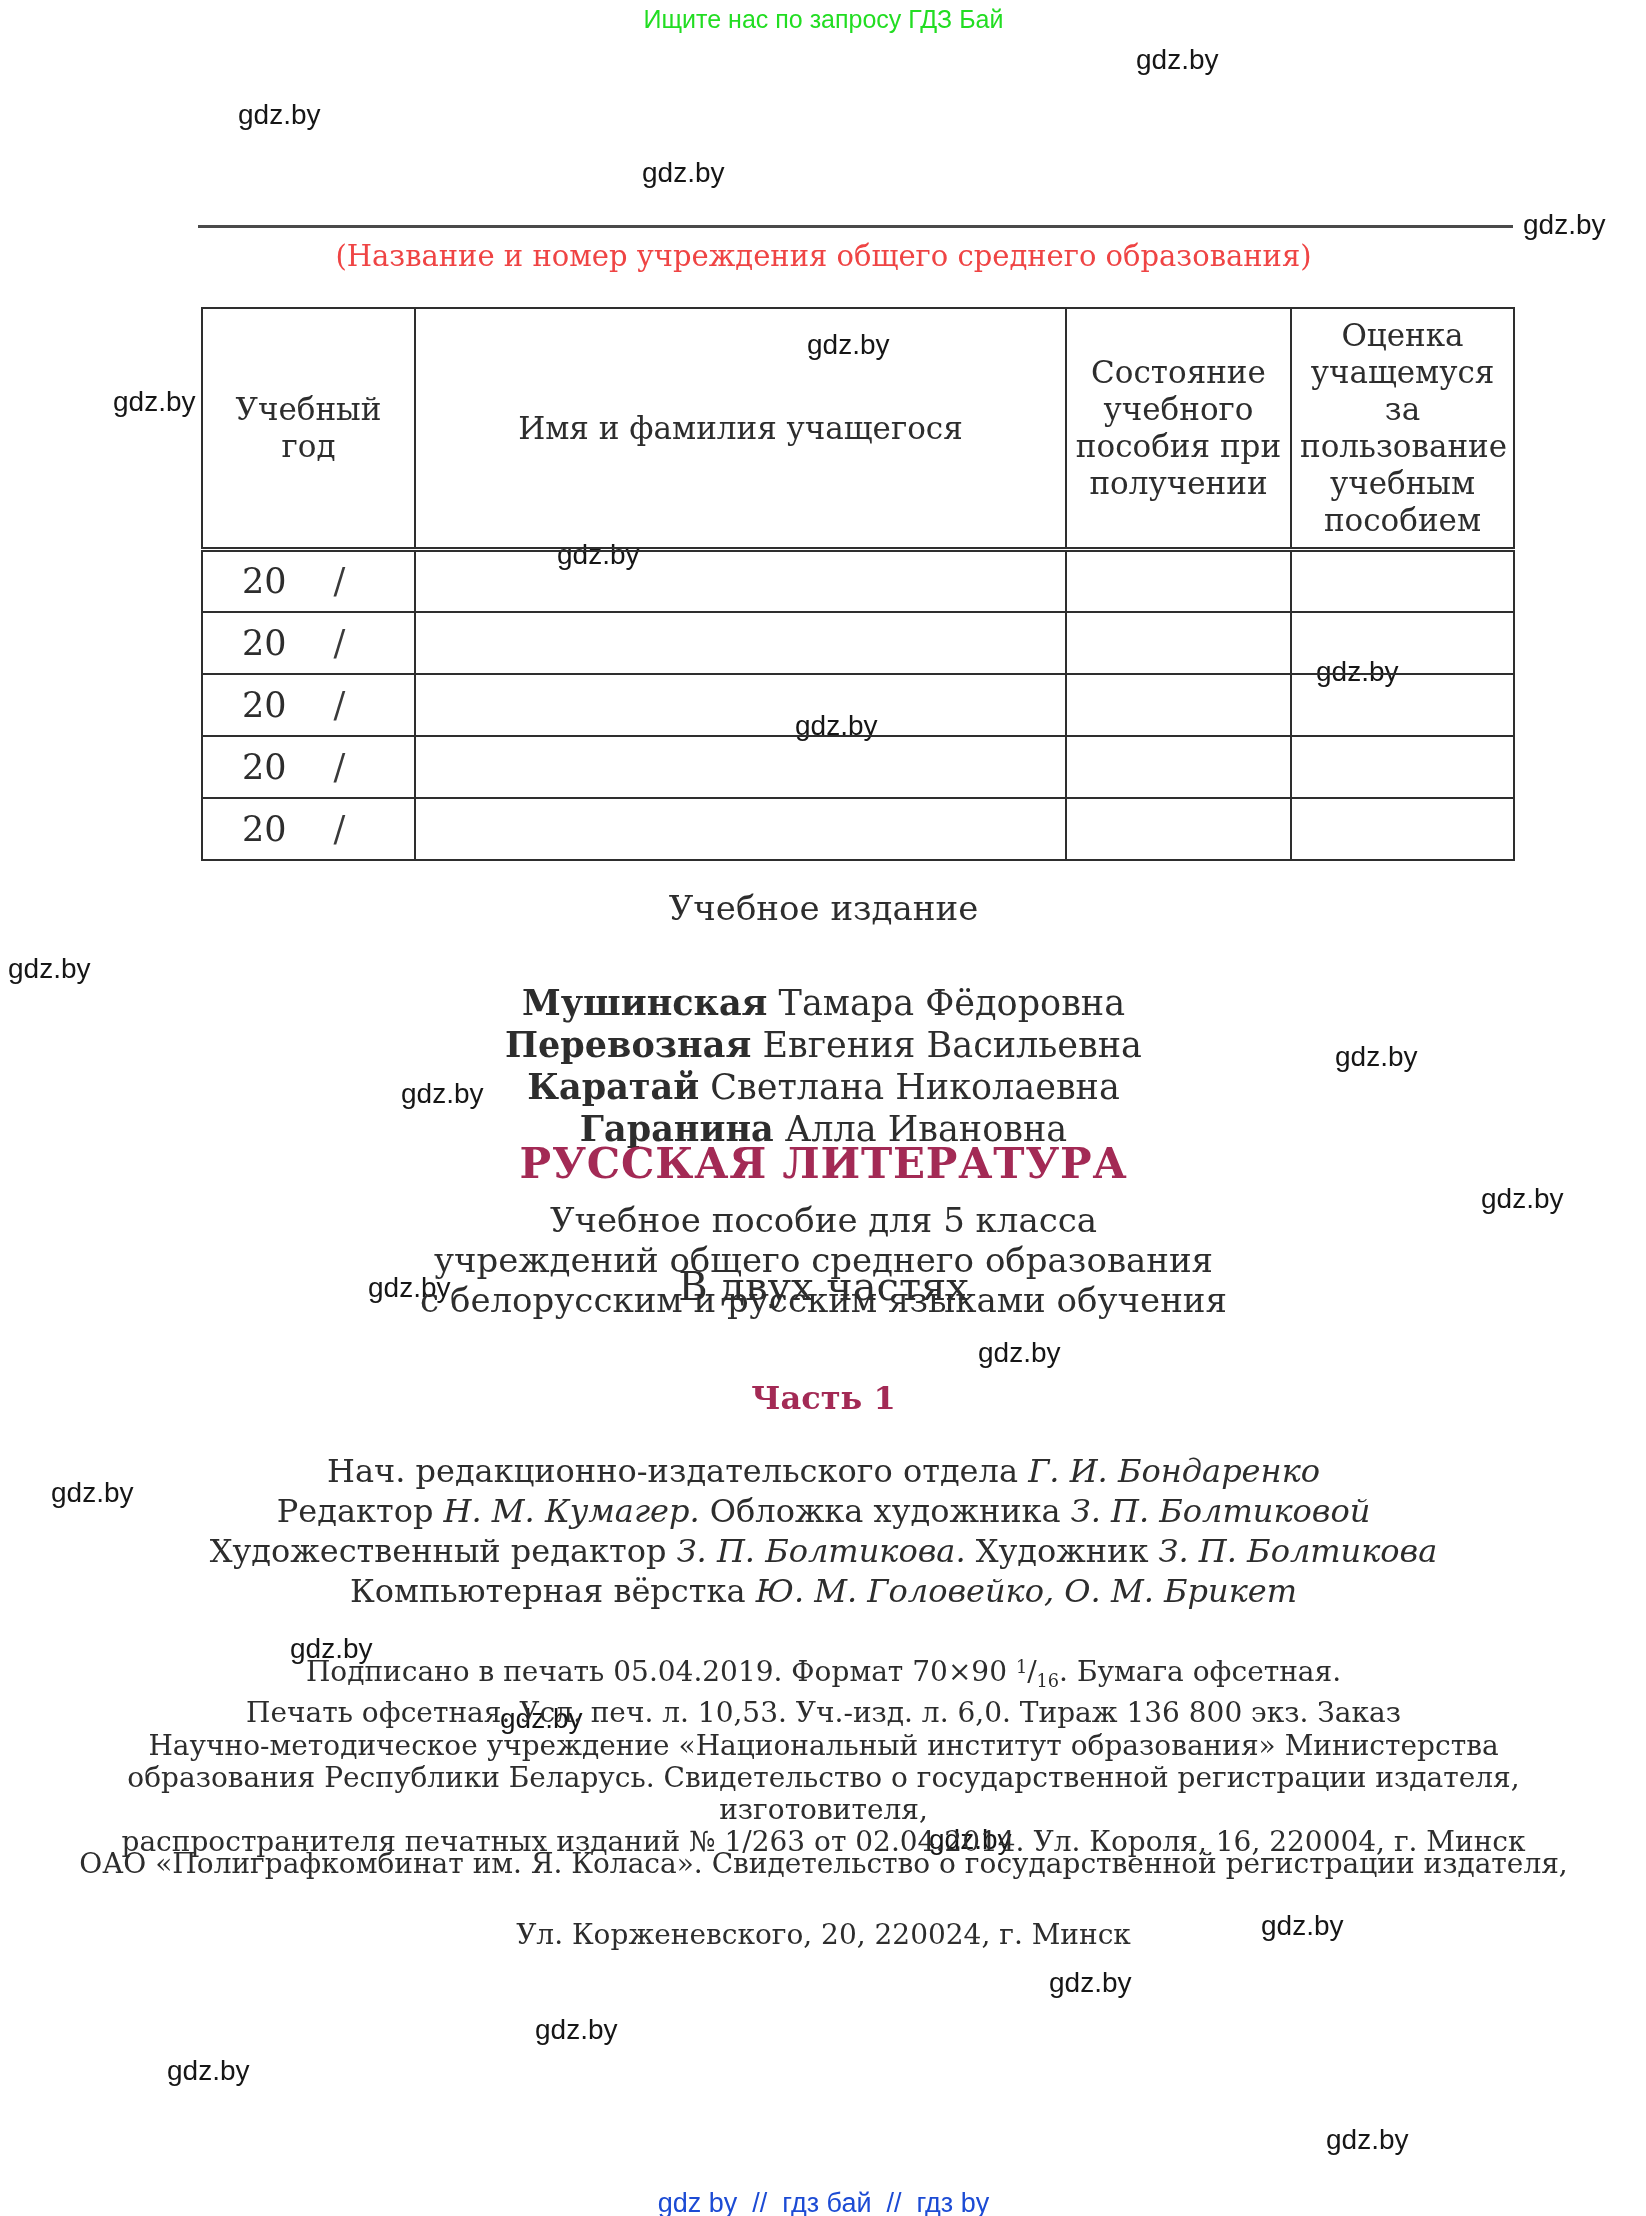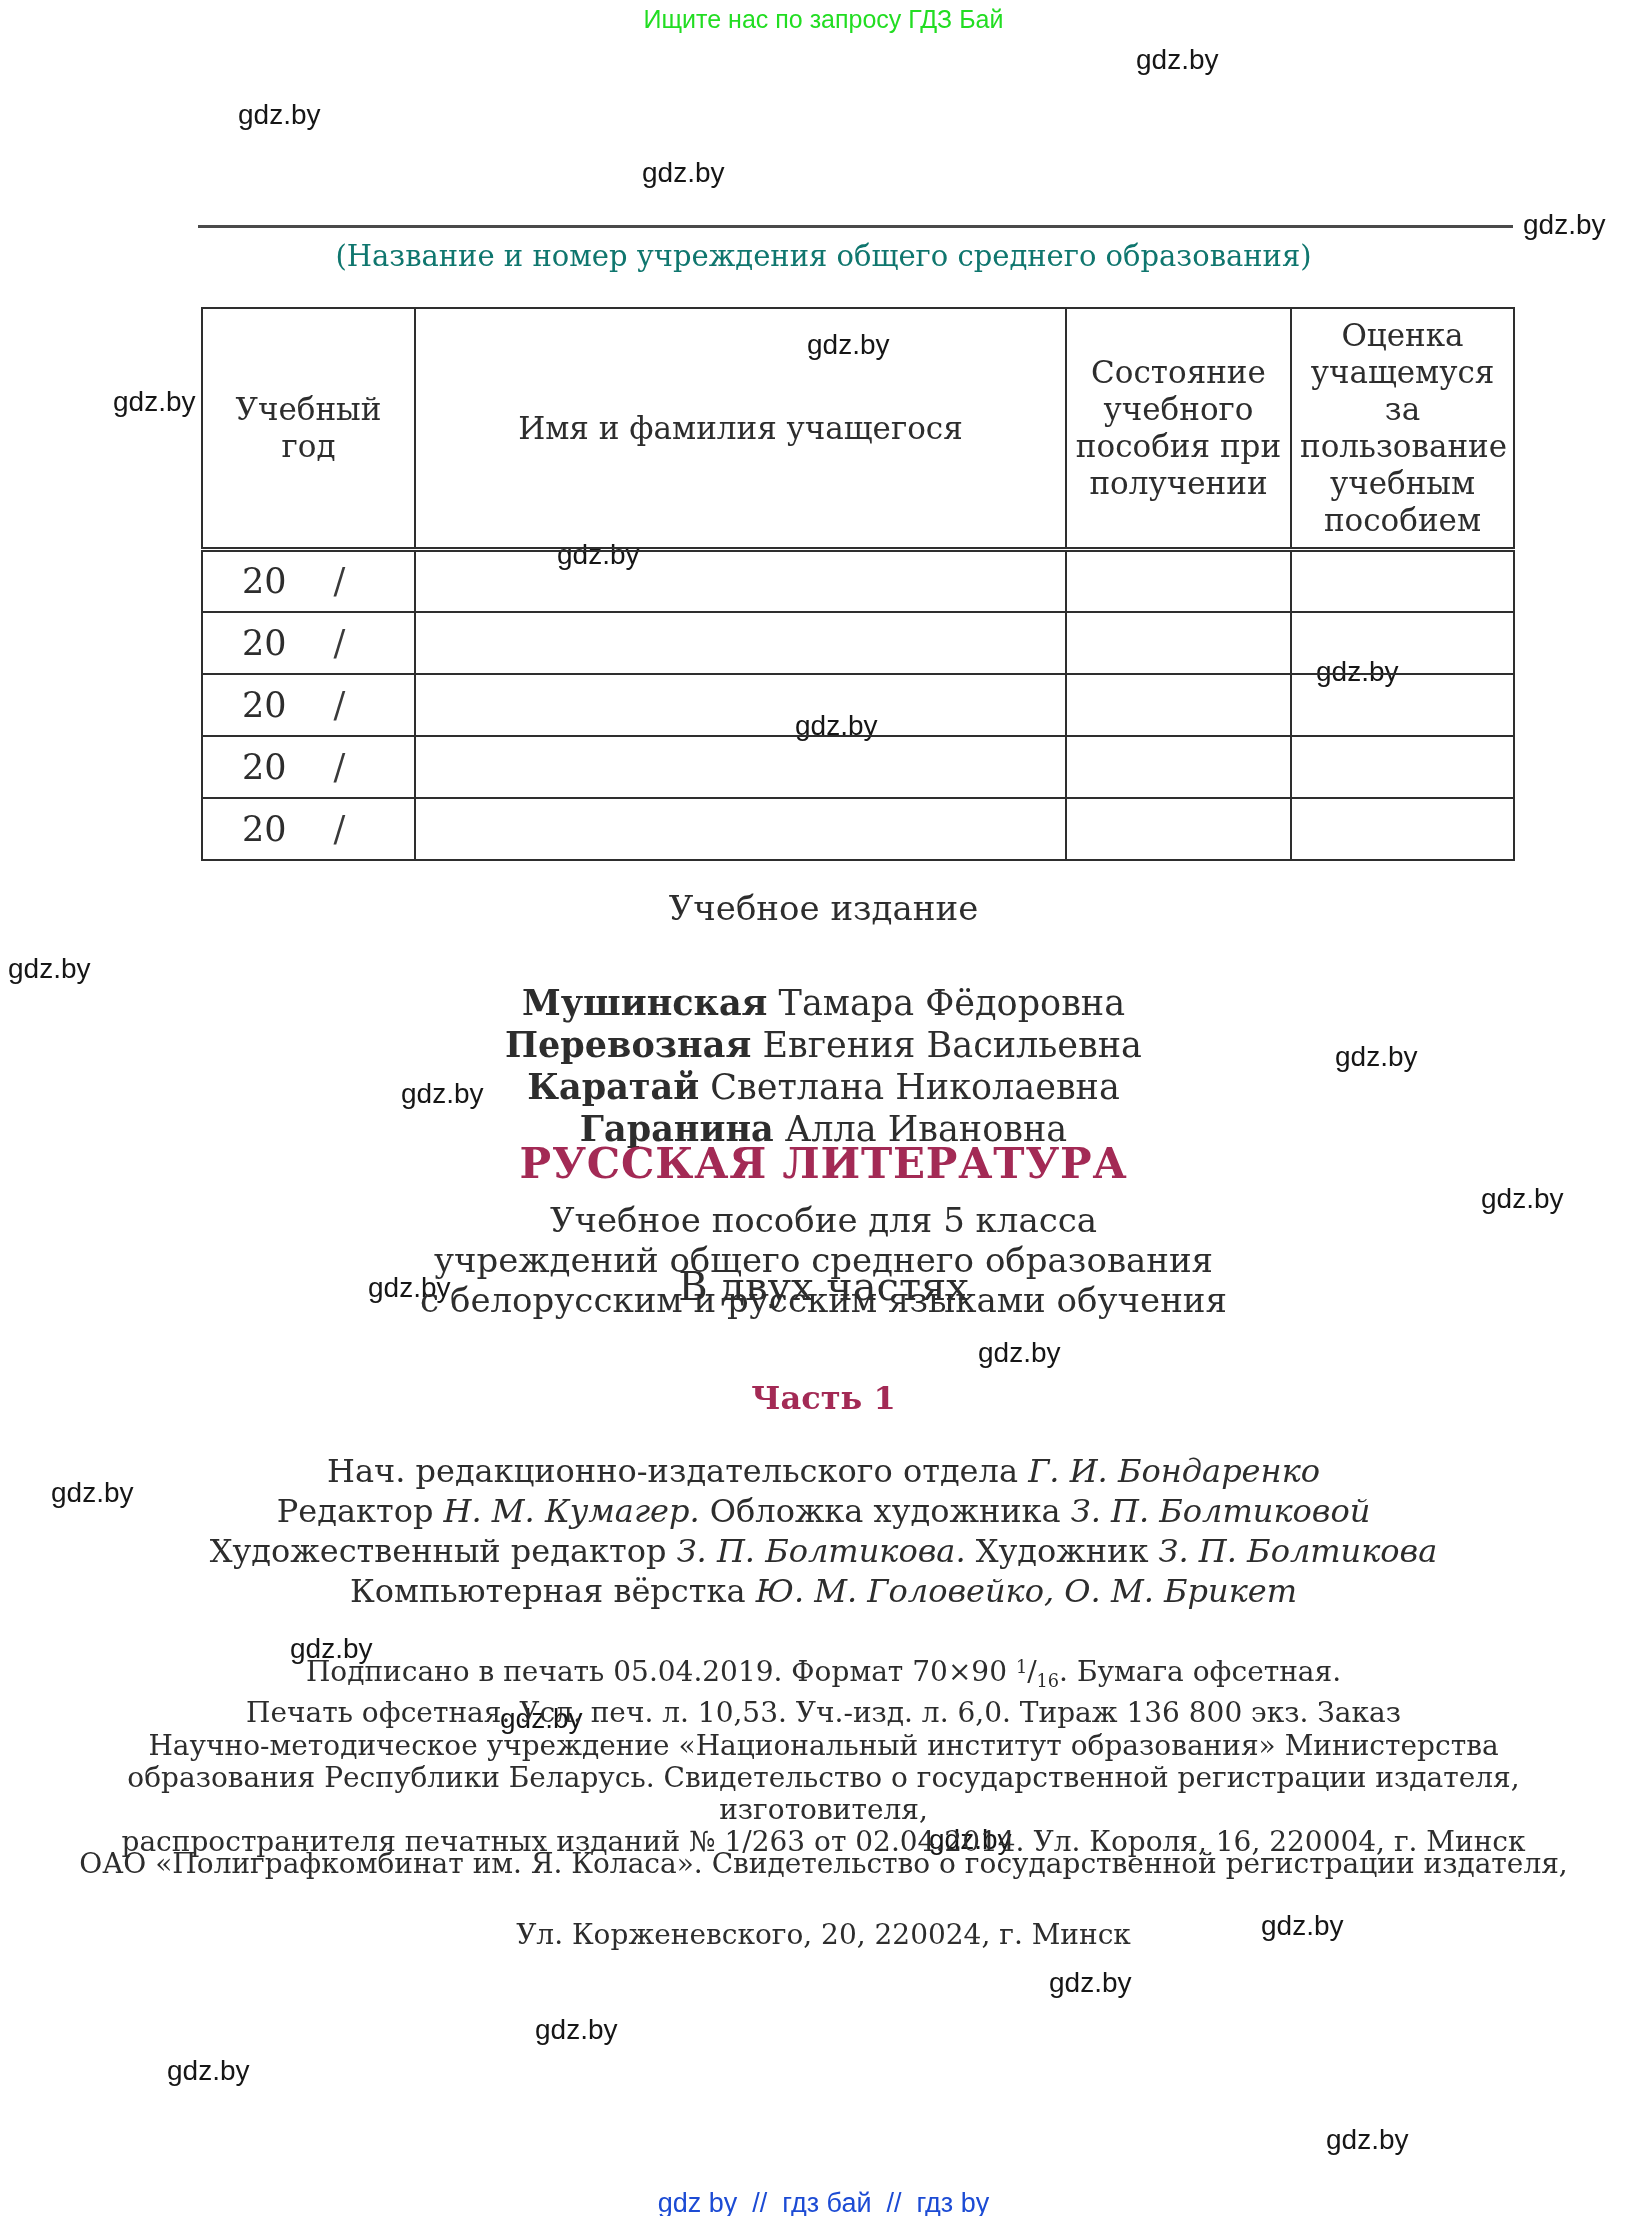--- a/index.html
+++ b/index.html
@@ -25,21 +25,21 @@
     font-family:"Liberation Sans","DejaVu Sans",sans-serif;
     font-size:28px;line-height:34px;
     color:#161616;
     white-space:nowrap;
   }
   .rule{
     left:198px;top:225px;width:1315px;height:3.2px;
     background:#4a4a4a;
   }
   .caption{
-    top:240px;font-size:29px;line-height:32px;color:#0f766e;
+    top:240px;font-size:29px;line-height:32px;color:#ef4444;
   }
   table.rec{
     position:absolute;left:201px;top:307px;
     width:1312px;height:509px;
     border-collapse:collapse;table-layout:fixed;
   }
   table.rec th,table.rec td{
     border:2.4px solid #2e2e2e;
     padding:8px;
     font-weight:normal;

